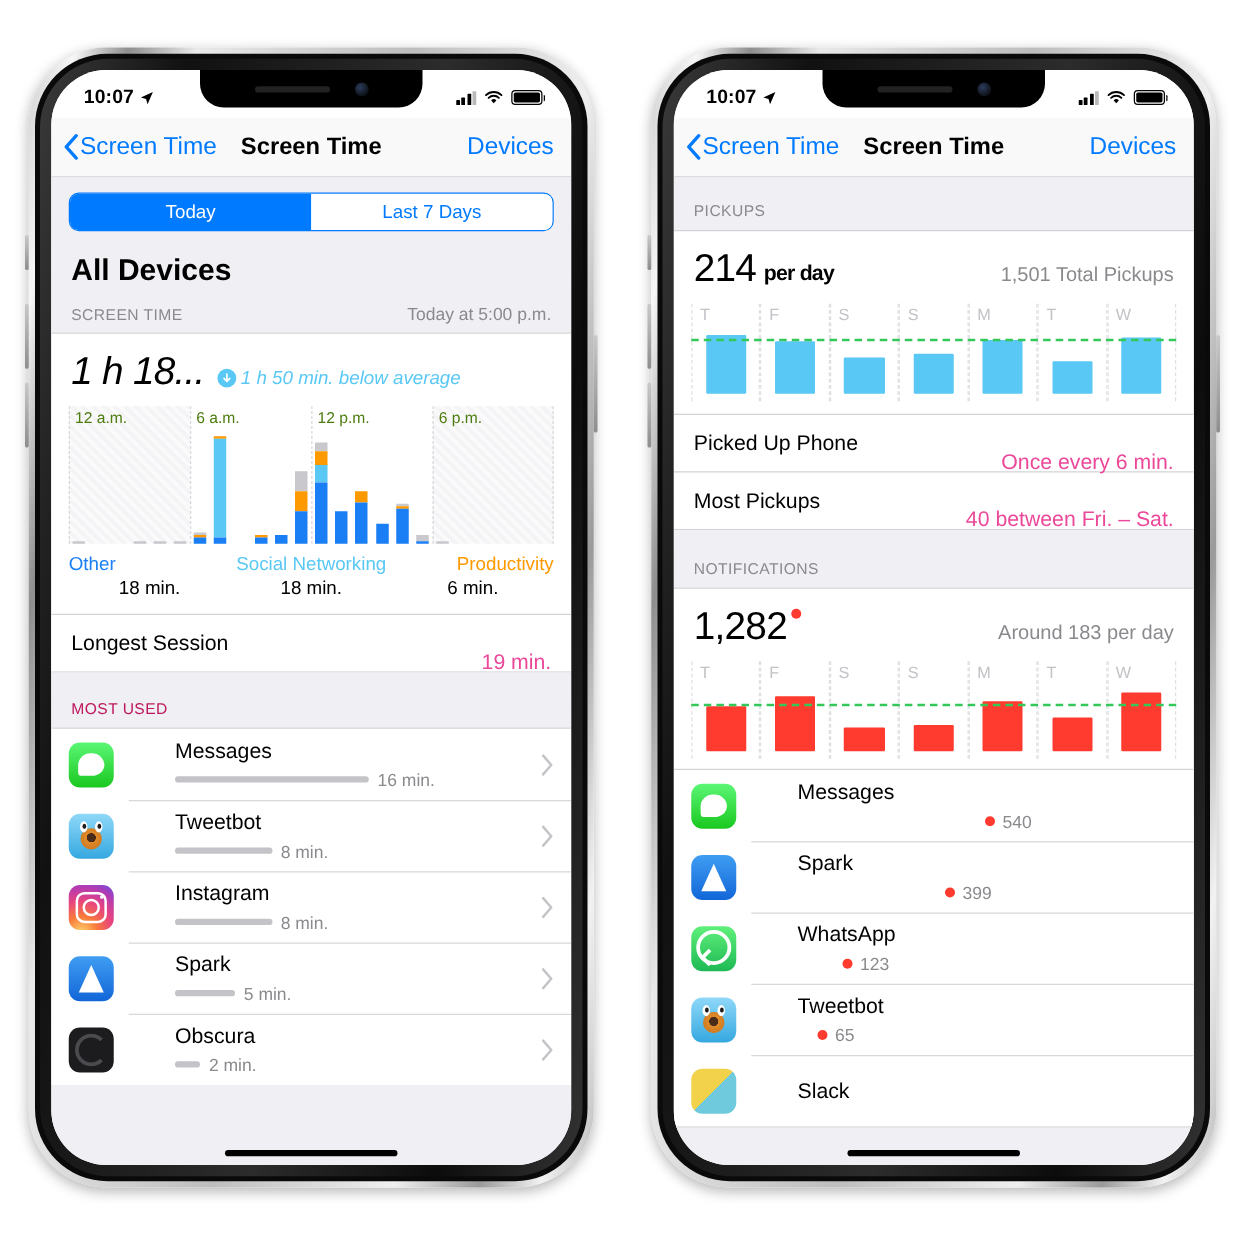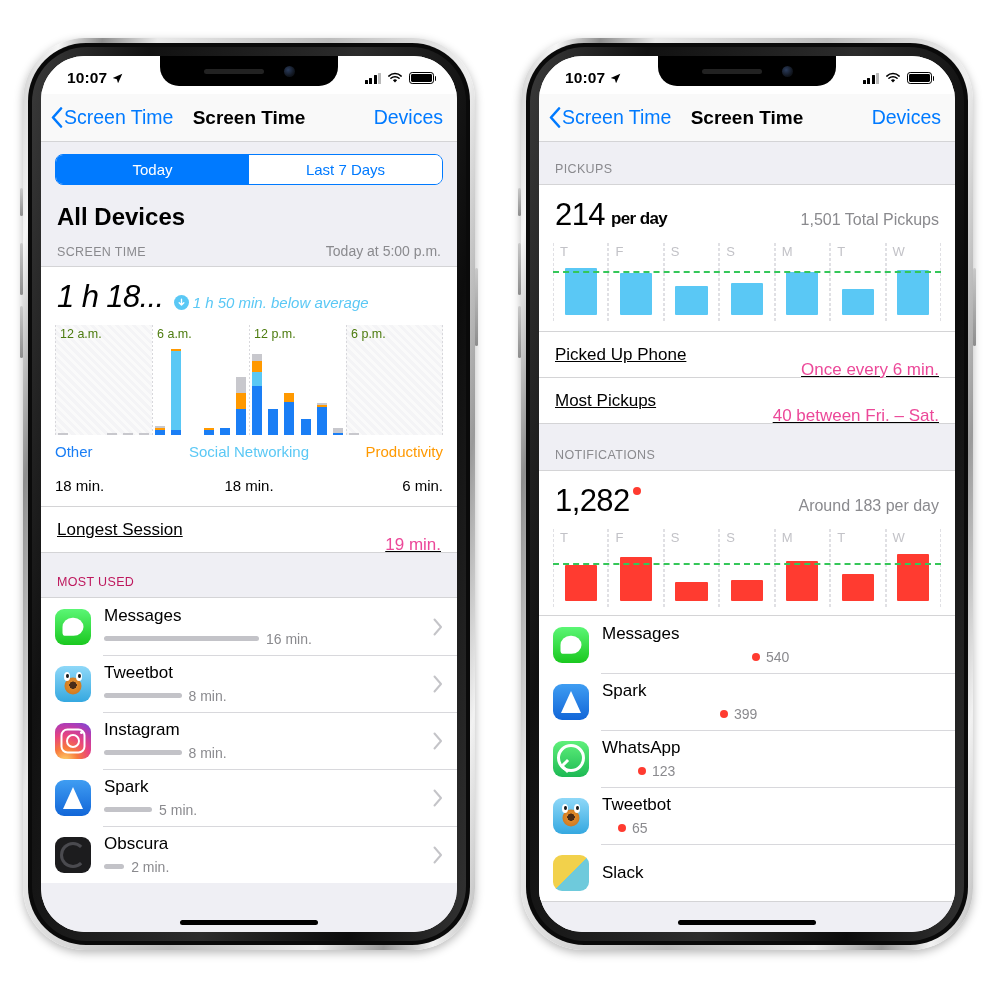--- a/index.html
+++ b/index.html
@@ -123,33 +123,33 @@
   .dc-vline { position:absolute; top:0; bottom:0; width:1px;
               background: repeating-linear-gradient(#d8d8dc 0 2px, transparent 2px 4px); }
   .dc-lbl { position:absolute; top:2px; font-size:12.5px; color:#4d7c0f; padding-left:5px; }
   .dc-bars { position:absolute; left:0; right:0; bottom:0; height:86px; }
   .dc-bar { position:absolute; bottom:0; display:flex; flex-direction:column-reverse; }
   .dc-seg { width:100%; }
 
   .legend { display:flex; padding: 8px 14px 12px; }
   .legend div { flex:1; }
   .lg-name { font-size:15px; }
-  .lg-val  { font-size:15px; color:#000; margin-top:17px; }
+  .lg-val  { font-size:15px; color:#000; margin-top:2px;text-align:center; }
   .lg-right { text-align:right; }
 
   .row { display:flex; align-items:center; justify-content:space-between;
          padding: 0 16px; height:46px; background:#fff;
-         border-top:.5px solid #d4d4d6; font-size:17px; color:#000;text-decoration:underline; }
+         border-top:.5px solid #d4d4d6; font-size:17px; color:#000; }
   .row .val { color:#ec4899;margin-top:30px; }
 
   .gap { height:44px; background:#efeff4; }
 
   
   .applist { background:#fff; border-top:.5px solid #d4d4d6; }
-  .app-row { display:flex; align-items:center; height:57px; padding-left:14px; position:relative; cursor:pointer; }
+  .app-row { display:flex; align-items:center; height:57px; padding-left:14px; position:relative; cursor:pointer;gap:36px; }
   .app-row + .app-row::before { content:""; position:absolute; left:62px; right:0; top:0;
                                 height:.5px; background:#d8d8dc; }
   .app-icon { width:36px;height:36px;border-radius:9px;flex:none;margin-right:13px;
               position:relative; overflow:hidden; }
   .app-main { flex:1; min-width:0; }
   .app-name { font-size:17px; color:#000; line-height:1.15; }
   .app-meter { display:flex; align-items:center; gap:7px; margin-top:5px; }
   .meter-bar { height:5px; border-radius:3px; background:#c3c3c8; }
   .app-time { font-size:14px; color:#8a8a8e; white-space:nowrap; }
   .chev-r { width:10px;height:18px;margin-right:14px;flex:none; }

